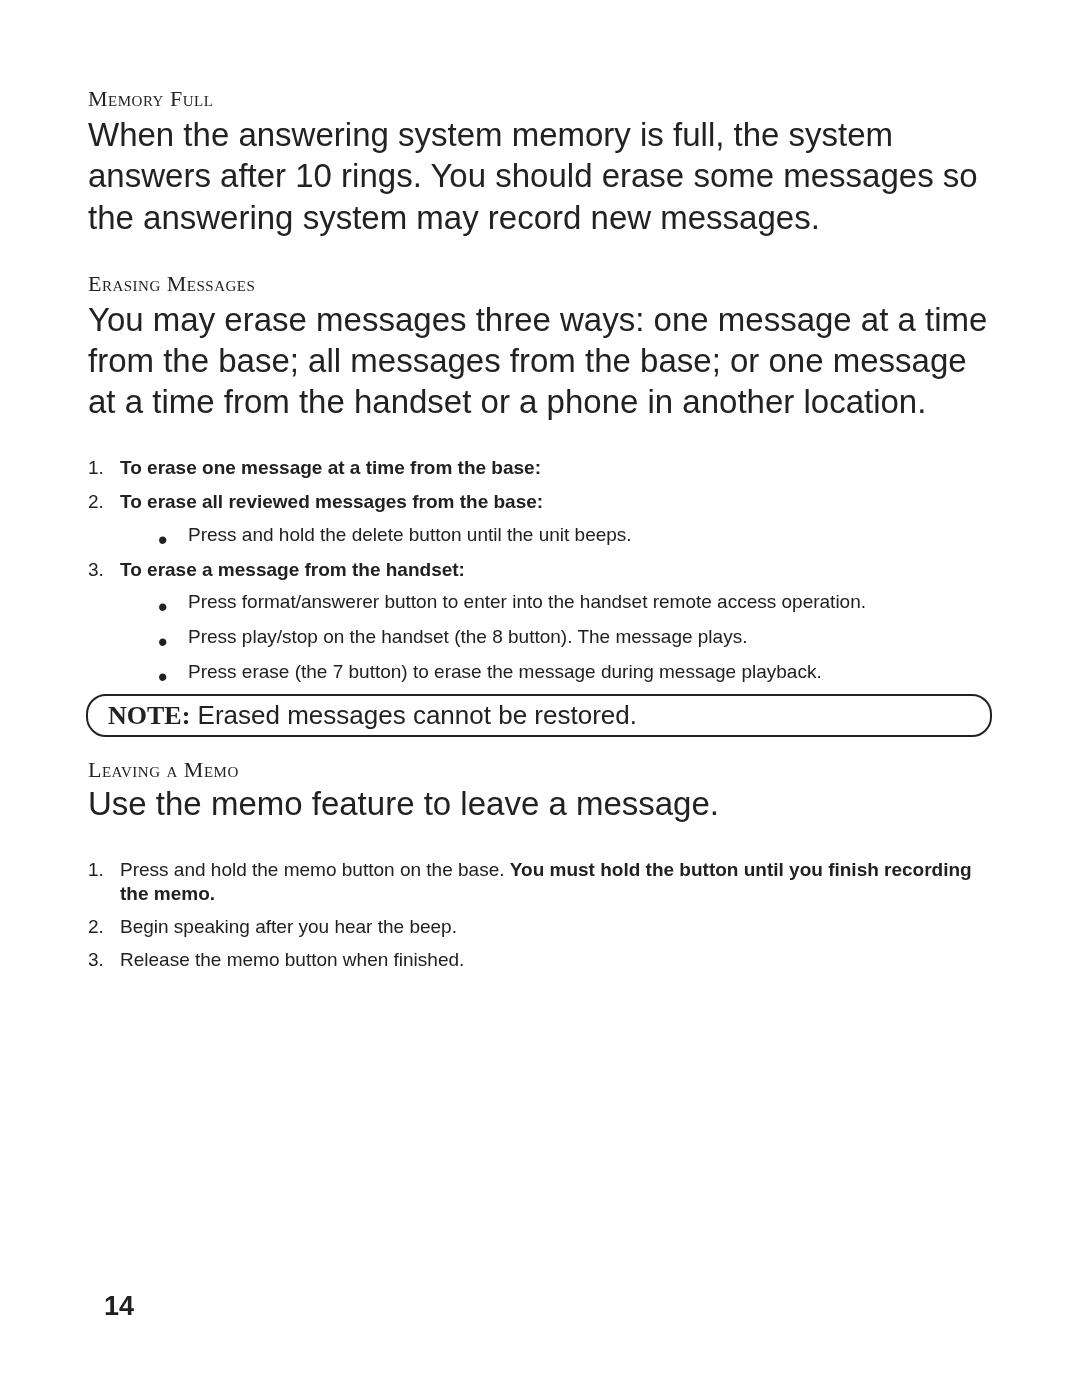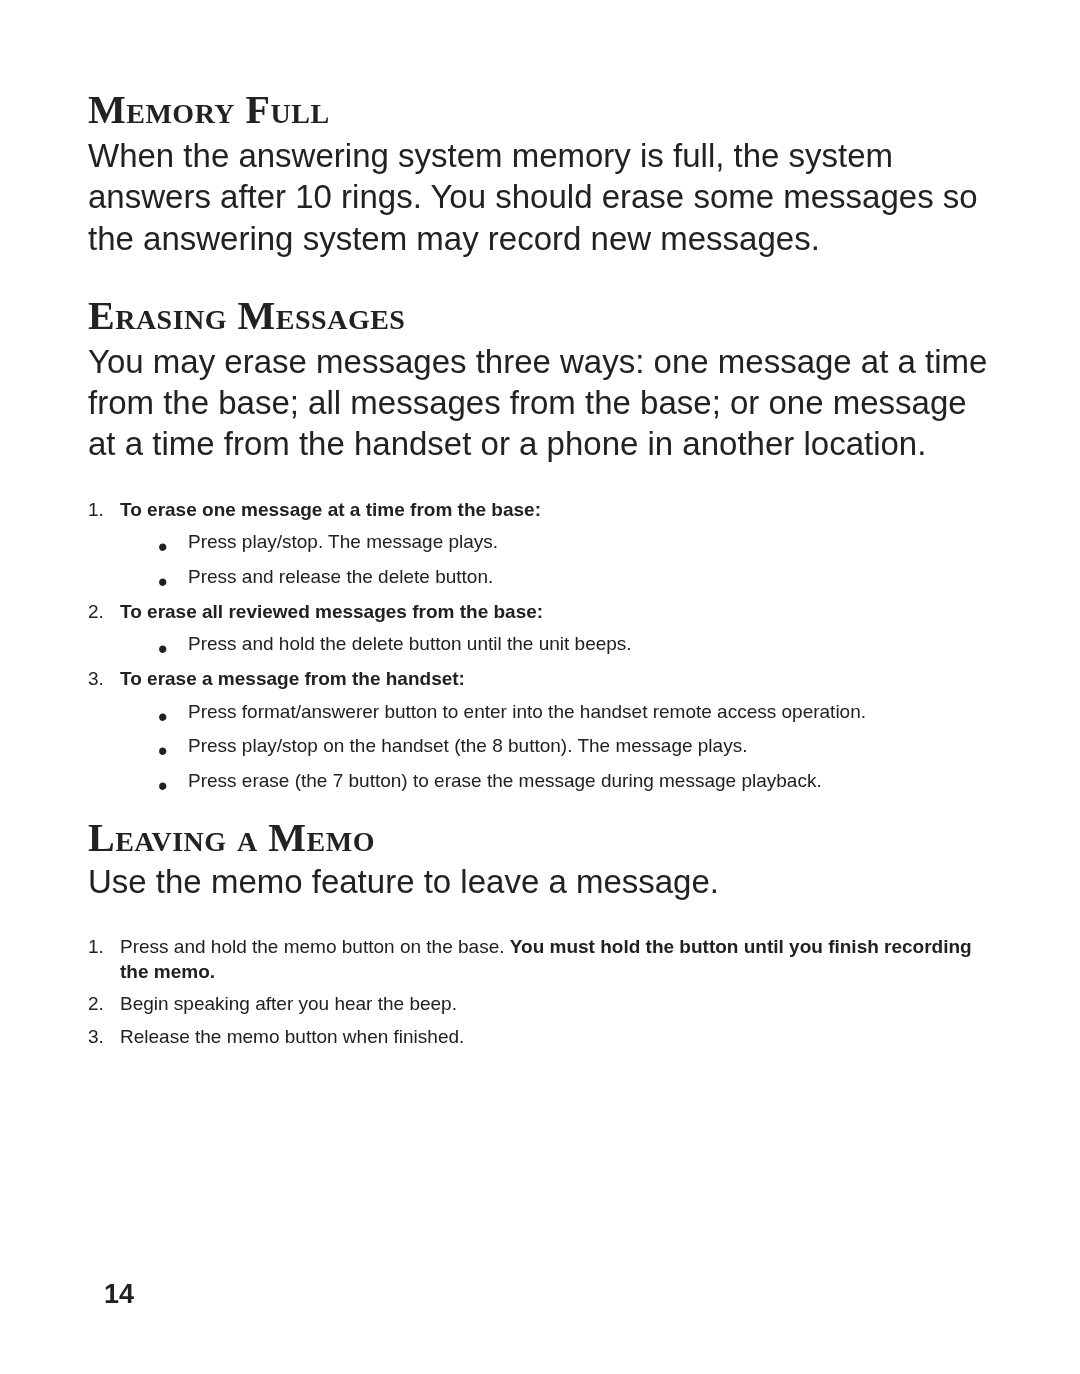--- a/index.html
+++ b/index.html
@@ -12,22 +12,22 @@
     height: 1374px;
     box-sizing: border-box;
     padding: 86px 90px 40px 88px;
     font-family: "Helvetica Neue", Helvetica, Arial, sans-serif;
     color: #212121;
     position: relative;
   }
   .heading {
     font-family: Georgia, "Times New Roman", serif;
     font-variant: small-caps;
-    font-weight: bold;
-    font-size: 40px;
+    font-weight: normal;
+    font-size: 22px;
     letter-spacing: 0.5px;
     color: #222;
     margin: 0;
   }
   .body {
     font-family: "Helvetica Neue", Helvetica, Arial, sans-serif;
     font-size: 33px;
     line-height: 1.25;
     color: #222;
     margin-top: 2px;
@@ -86,21 +86,21 @@
     color: #222;
     margin-top: 4px;
     box-sizing: border-box;
   }
   .note-label {
     font-family: Georgia, "Times New Roman", serif;
     font-weight: bold;
   }
   .page-number {
     position: absolute;
-    bottom: 64px;
+    bottom: 52px;
     left: 104px;
     font-family: "Helvetica Neue", Helvetica, Arial, sans-serif;
     font-weight: bold;
     font-size: 27px;
   }
   ol.memo { margin-top: 16px; }
   ol.memo > li { margin-bottom: 8px; }
 </style>
 </head>
 <body>
@@ -112,41 +112,40 @@
     <p class="body">When the answering system memory is full, the system answers after 10 rings. You should erase some messages so the answering system may record new messages.</p>
   </div>
 
   <div class="section" style="margin-bottom:20px;">
     <h3 class="heading">Erasing Messages</h3>
     <p class="body">You may erase messages three ways: one message at a time from the base; all messages from the base; or one message at a time from the handset or a phone in another location.</p>
 
     <ol class="main">
       <li>
         <span class="bold">To erase one message at a time from the base:</span>
-        <ul class="sub">
-          <li>Press play/stop. The message plays.</li>
-          <li>Press and release the delete button.</li>
-        </ul>
       </li>
       <li>
         <span class="bold">To erase all reviewed messages from the base:</span>
         <ul class="sub">
           <li>Press and hold the delete button until the unit beeps.</li>
         </ul>
       </li>
       <li>
         <span class="bold">To erase a message from the handset:</span>
         <ul class="sub">
           <li>Press format/answerer button to enter into the handset remote access operation.</li>
           <li>Press play/stop on the handset (the 8 button). The message plays.</li>
           <li>Press erase (the 7 button) to erase the message during message playback.</li>
         </ul>
       </li>
     </ol>
 
+    <div class="note-box">
+      <span class="note-label">NOTE:</span><span> Erased messages cannot be restored.</span>
+    </div>
   </div>
 
   <div class="section" style="margin-top:16px;">
     <h3 class="heading">Leaving a Memo</h3>
     <p class="body" style="margin-top:0;">Use the memo feature to leave a message.</p>
 
     <ol class="main memo">
       <li>
         <span>Press and hold the memo button on the base. </span><span class="bold">You must hold the button until you finish recording the memo.</span>
       </li>

